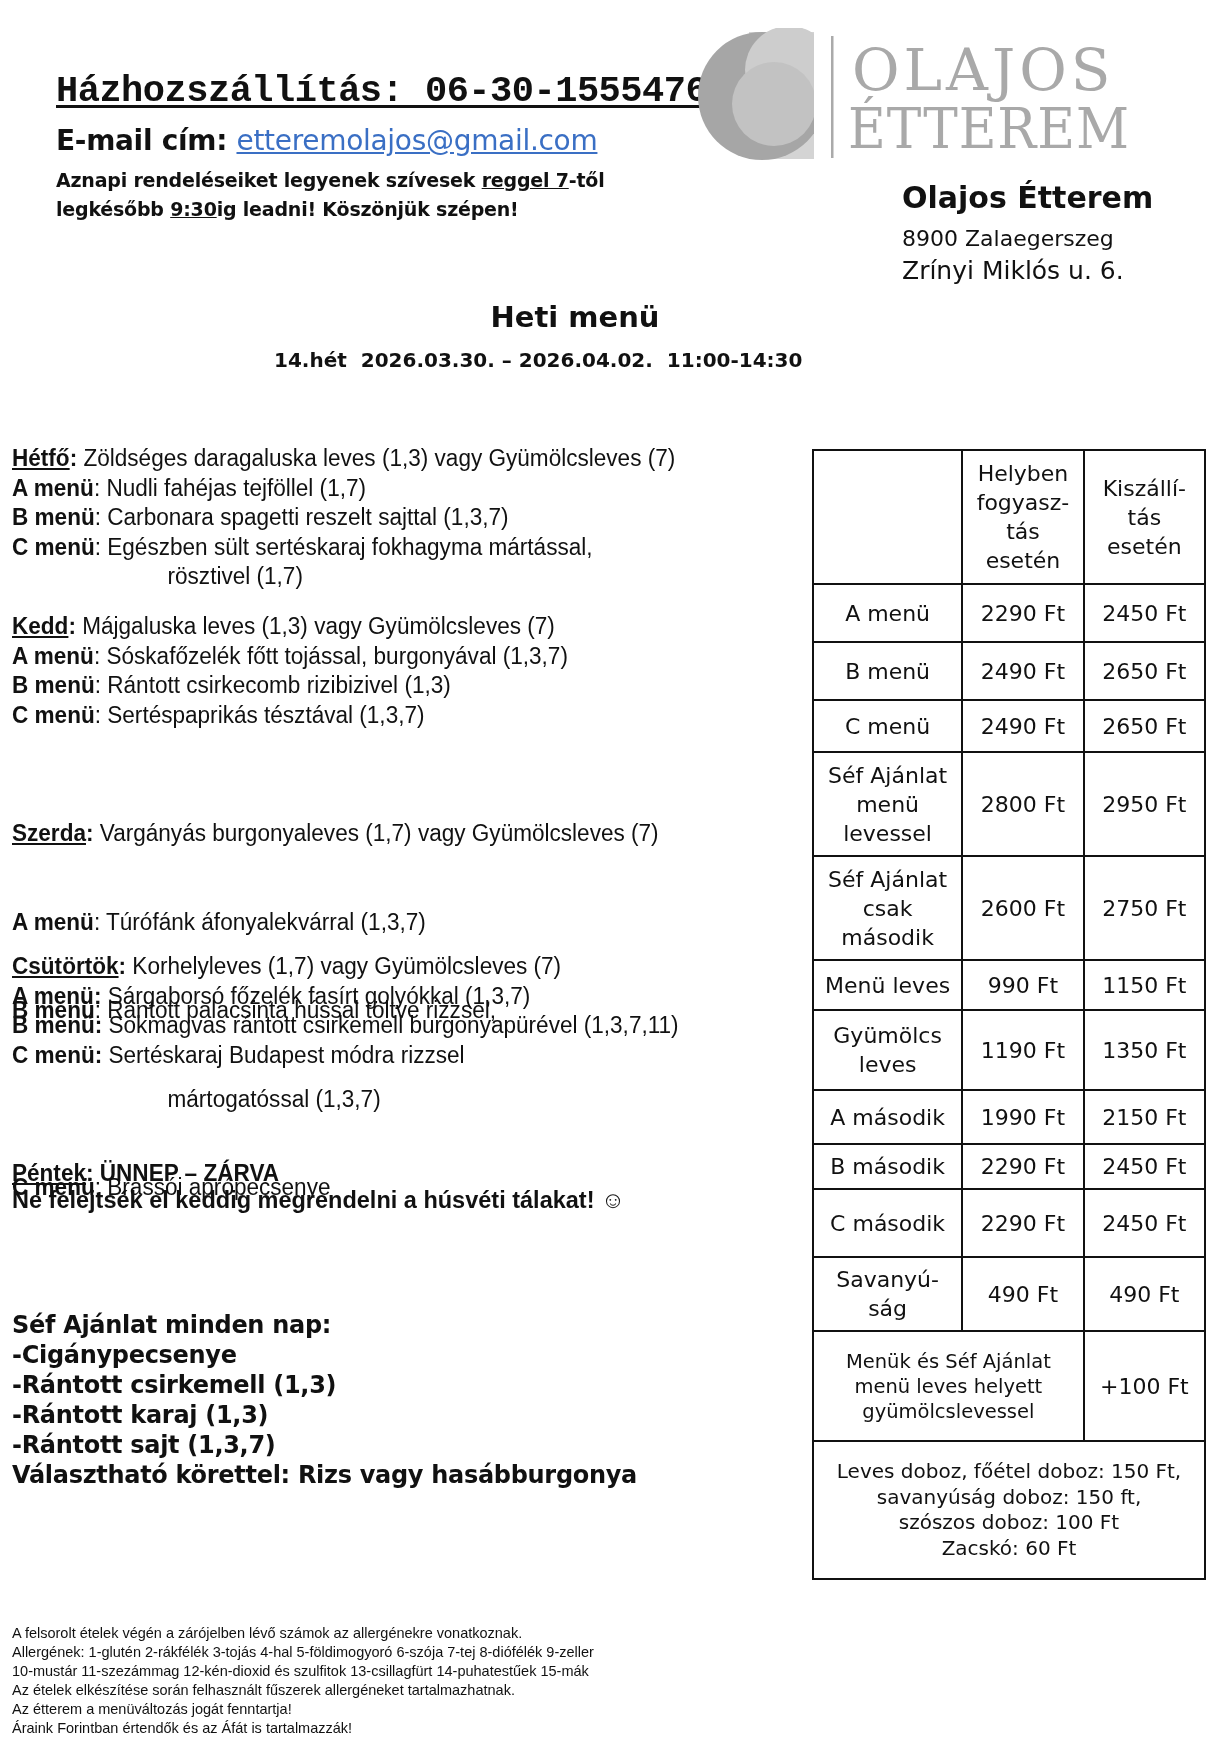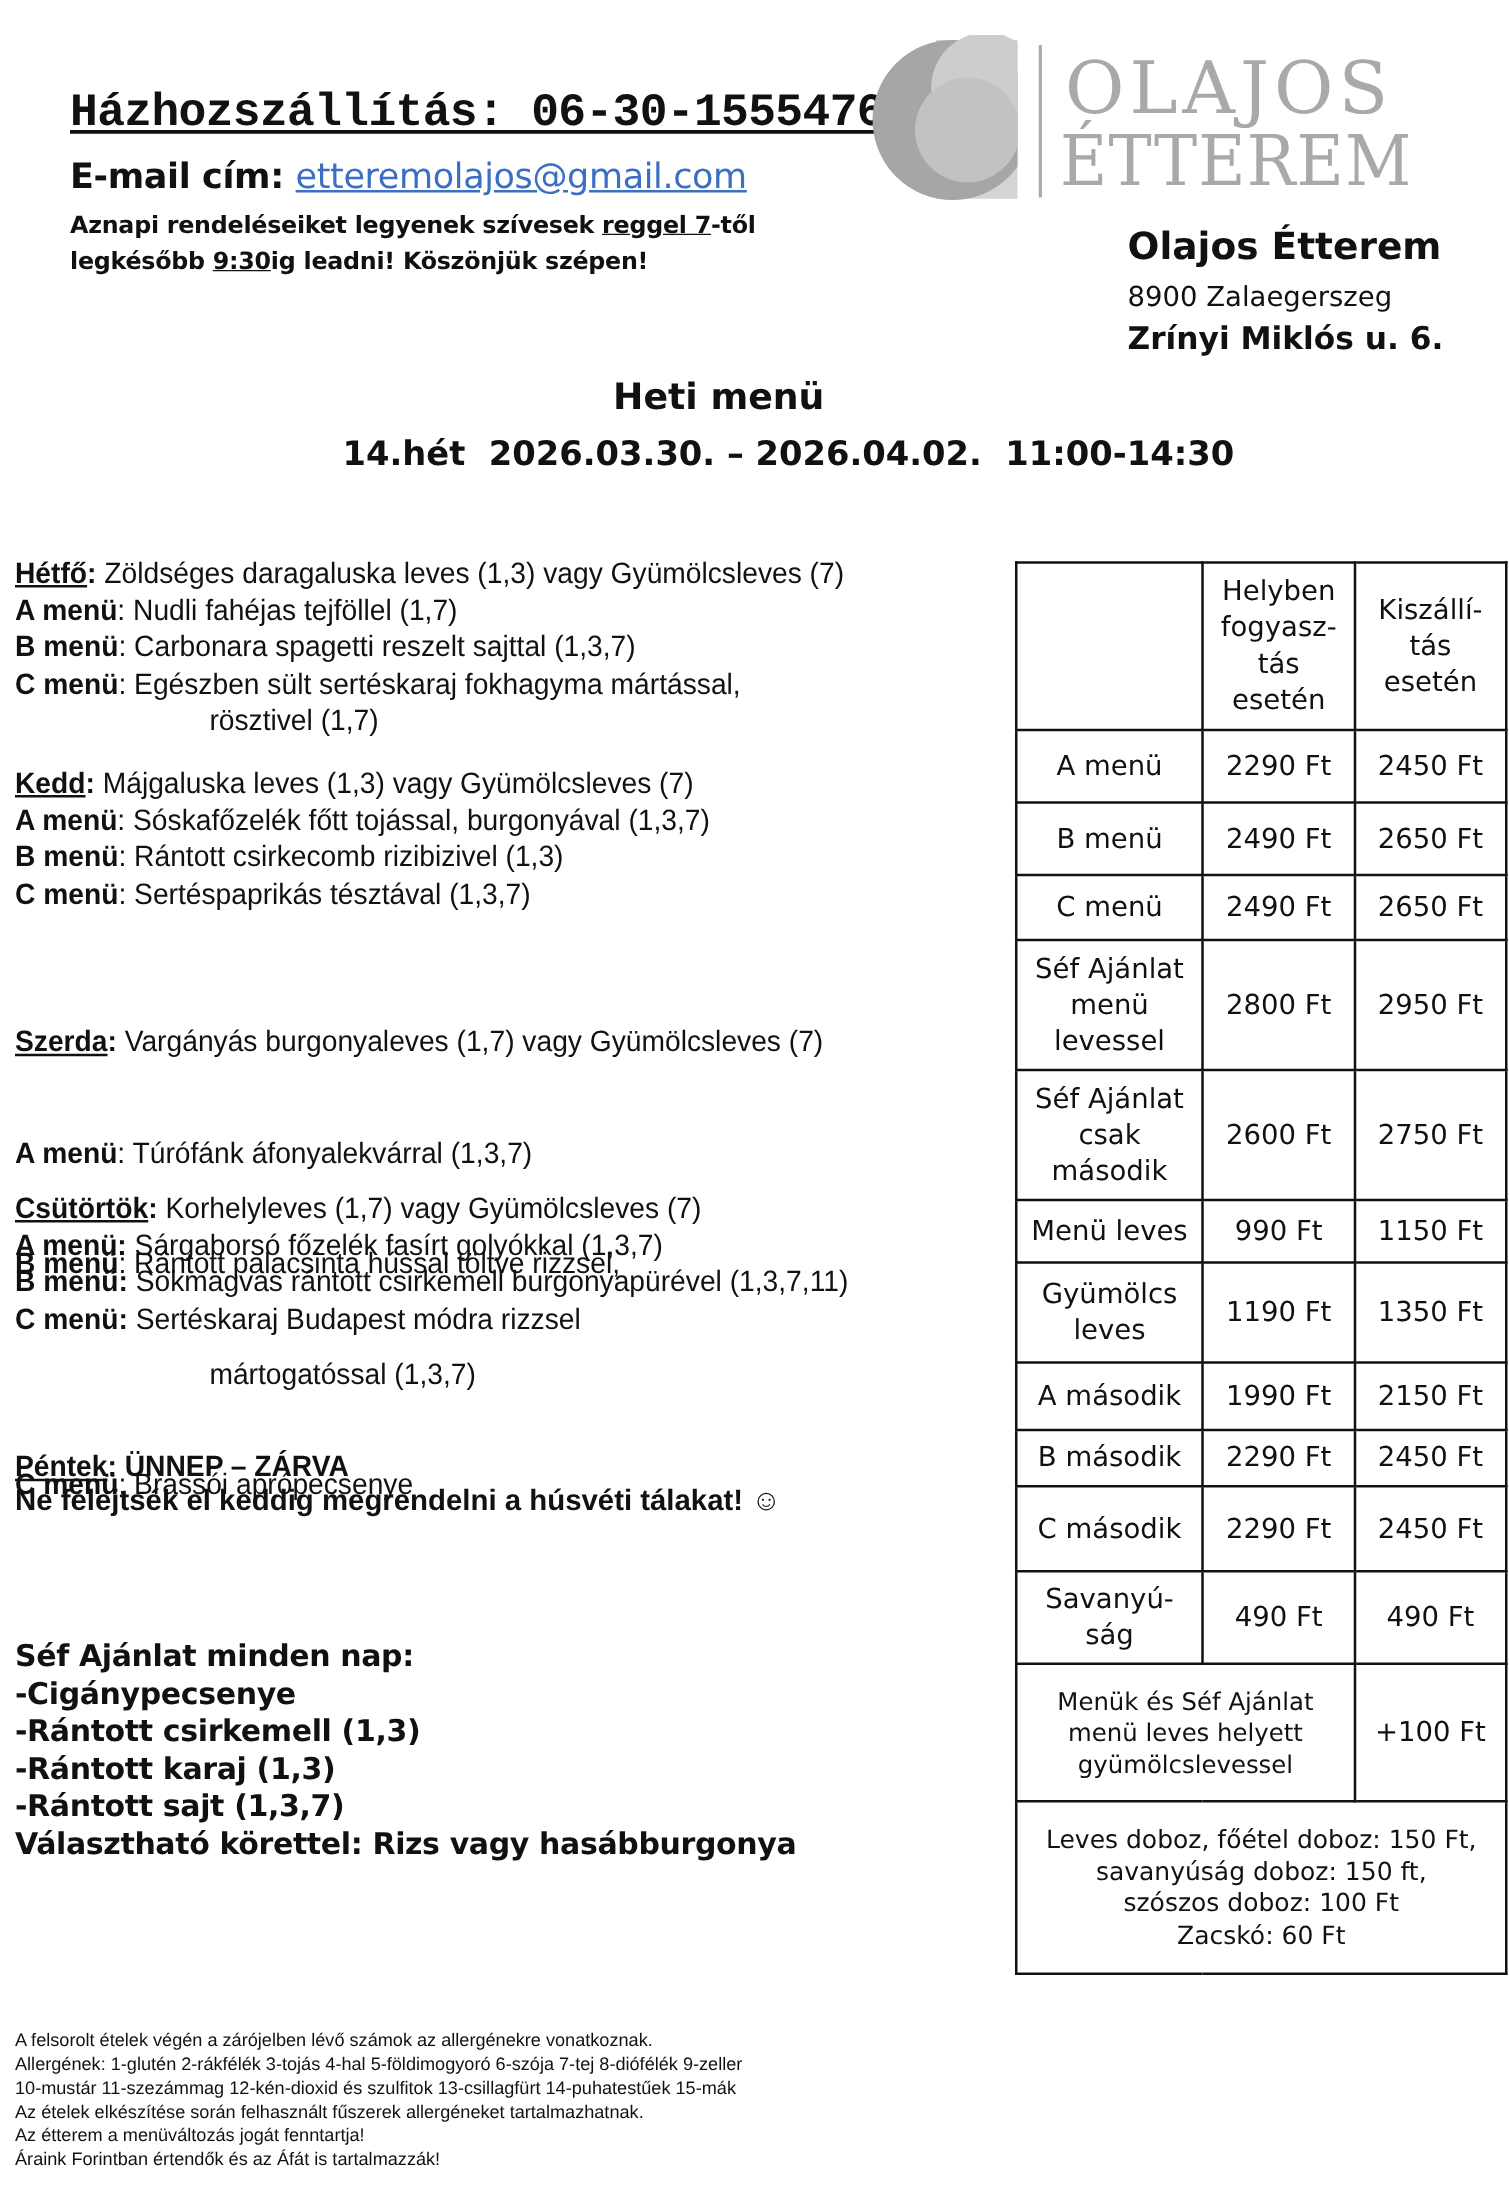--- a/index.html
+++ b/index.html
@@ -19,25 +19,25 @@
   #email-line a { color: #3a6fc4; text-decoration: underline; font-weight: normal; }
   #order-note { left: 56px; top: 166px; font-weight: bold; font-size: 19px; line-height: 29px; letter-spacing: -0.2px; }
   #order-note u { text-decoration: underline; }
 
   
   #logo { left: 694px; top: 28px; width: 440px; height: 135px; text-align: right; }
 
   
   #addr-name { left: 902px; top: 180px; font-weight: bold; font-size: 30px; }
   #addr-line1 { left: 902px; top: 226px; font-size: 22px; }
-  #addr-line2 { left: 902px; top: 256px; font-size: 25px; font-weight: bold; }
+  #addr-line2 { left: 902px; top: 256px; font-size: 25px; }
 
   
   #title { left: 0; width: 1150px; top: 300px; text-align: center; font-weight: bold; font-size: 29px; }
-  #subtitle { left: 274px; top: 348px; font-weight: bold; font-size: 27px; white-space: pre; }
+  #subtitle { left: 274px; top: 348px; font-weight: bold; font-size: 20px; white-space: pre; }
 
   
   .day { position: absolute; left: 12px; font-family: "Liberation Sans", sans-serif; font-size: 23.5px; line-height: 29.5px; transform: scaleX(0.96); transform-origin: left; }
   .day .line { white-space: nowrap; }
   .day .lbl { font-weight: bold; }
   .day .dayname { font-weight: bold; text-decoration: underline; }
   .day .indent { padding-left: 162px; }
 
   #notice { left: 12px; top: 1187px; font-weight: bold; font-size: 23.5px; font-family: "Liberation Sans", sans-serif; }
   #chef { left: 12px; top: 1310px; font-weight: bold; font-size: 24px; line-height: 30px; font-family: "DejaVu Sans", sans-serif; letter-spacing: -0.3px; }

